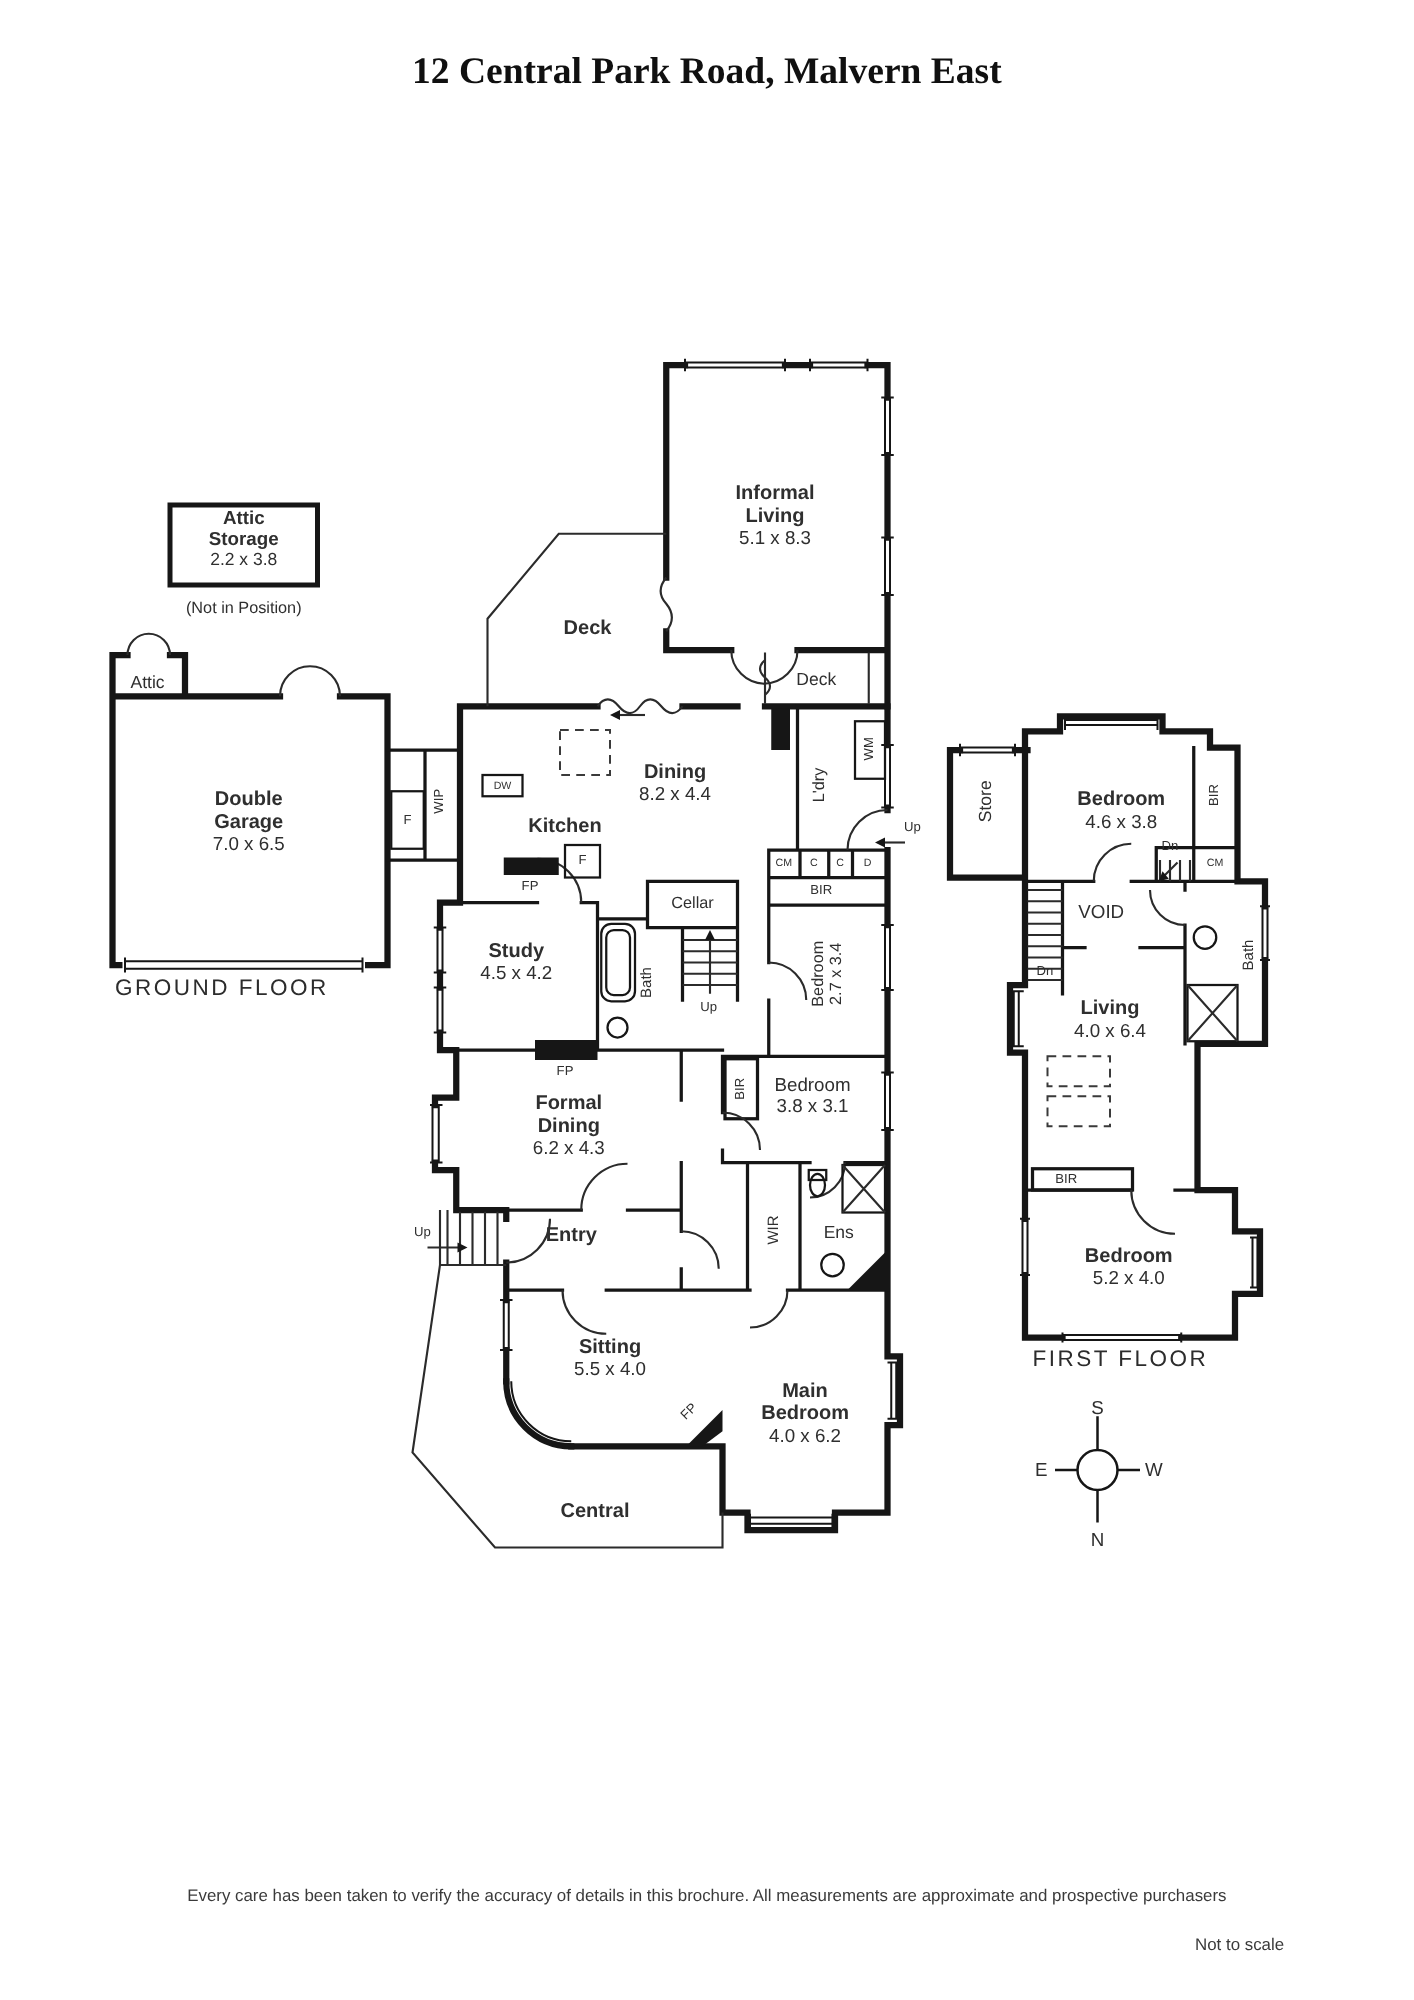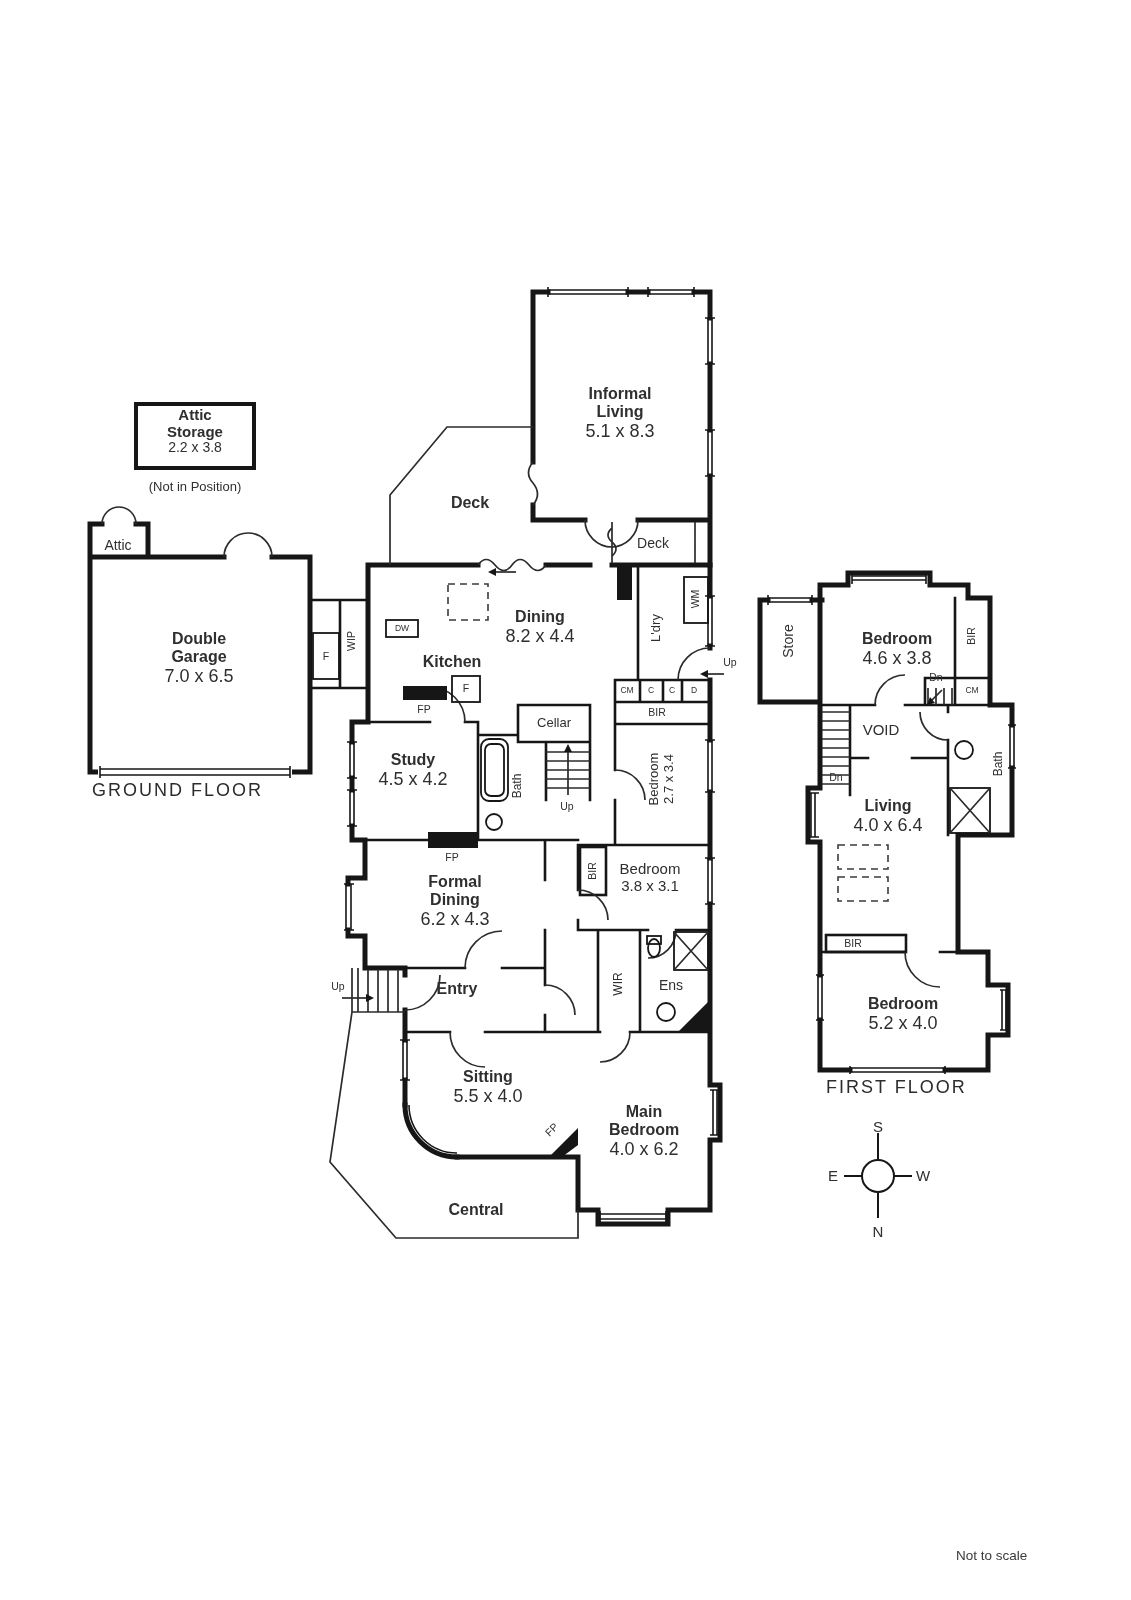--- a/index.html
+++ b/index.html
@@ -13,21 +13,21 @@
   .thin{fill:none;stroke:#2b2b2b;stroke-width:1.7;}
   .winline{fill:none;stroke:#161616;stroke-width:1.6;}
   .blackfill{fill:#161616;stroke:none;}
   .fixture{fill:none;stroke:#161616;stroke-width:1.8;}
   .dashedbox{fill:none;stroke:#3a3a3a;stroke-width:1.6;stroke-dasharray:7 5;}
   .maskw{fill:#ffffff;stroke:none;}
   .lbl{position:absolute;transform:translate(-50%,-50%);text-align:center;line-height:1.14;white-space:nowrap;color:#2f2f2f;}
   .rot{transform:translate(-50%,-50%) rotate(-90deg);}
   .rot45{transform:translate(-50%,-50%) rotate(-45deg);}
   .nm{font-size:16px;font-weight:bold;}
-  .dm{font-size:18px;}
+  .dm{font-size:15px;}
   .w60{width:60px;white-space:normal;margin:0 auto;}
   .w70{width:70px;white-space:normal;margin:0 auto;}
   .w72{width:72px;white-space:normal;margin:0 auto;}
   .w80{width:80px;white-space:normal;margin:0 auto;}
   .md{font-size:13px;}
   .sm{font-size:10.5px;}
   .xs{font-size:8.5px;}
   .s12{font-size:12px;}
   .s14{font-size:14px;}
   .s15{font-size:15px;}
@@ -35,20 +35,21 @@
   .noteTxt{font-size:13px;}
   .fline{position:absolute;left:0;width:100%;text-align:center;font-size:13.5px;color:#3a3a3a;}
   .scaleTxt{position:absolute;font-size:13.5px;color:#3a3a3a;}
   .cletter{font-size:15px;}
 </style>
 </head>
 <body>
 
 <div class="page">
 
+  <div class="title">12 Central Park Road, Malvern East</div>
 
   <svg width="1131" height="1600" viewBox="0 0 1131 1600">
 
     <g>
       <rect x="136" y="404" width="118" height="64" fill="#fff" stroke="#161616" stroke-width="4"></rect>
     </g>
 
     <g>
       <path class="wall" d="M90,524 L102,524 M136,524 L148,524 M90,524 L90,772 M148,524 L148,557
                            M90,557 L224,557 M272,557 L310,557 M310,557 L310,772 M90,772 L310,772"></path>
@@ -360,15 +361,16 @@
     <div class="dm">5.2 x 4.0</div>
   </div>
 
   <div class="flr" style="position:absolute;left:826px;top:1077px">FIRST FLOOR</div>
 
   <div class="lbl cletter" style="left:878px;top:1127px">S</div>
   <div class="lbl cletter" style="left:833px;top:1176px">E</div>
   <div class="lbl cletter" style="left:923px;top:1176px">W</div>
   <div class="lbl cletter" style="left:878px;top:1232px">N</div>
 
+  <div class="fline" style="top:1509px">Every care has been taken to verify the accuracy of details in this brochure.  All measurements are approximate and prospective purchasers</div>
   <div class="scaleTxt" style="left:956px;top:1548px">Not to scale</div>
 
 </div>
 
 </body></html>

